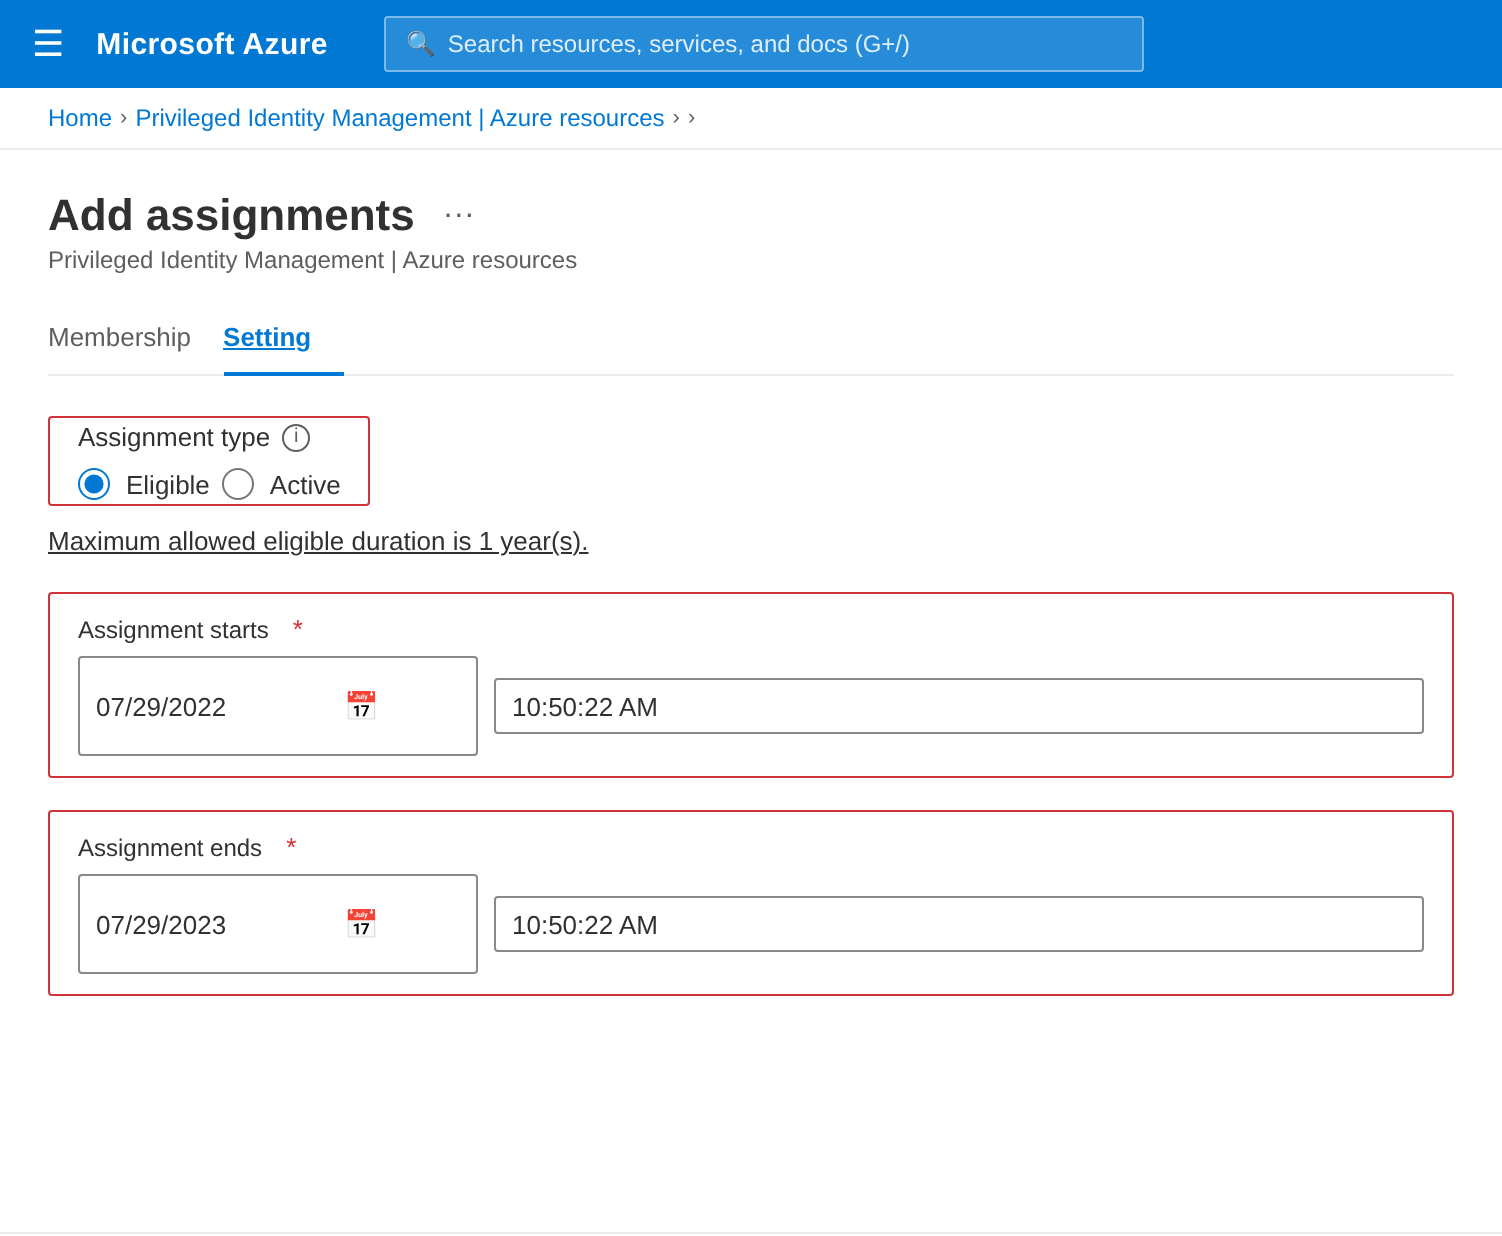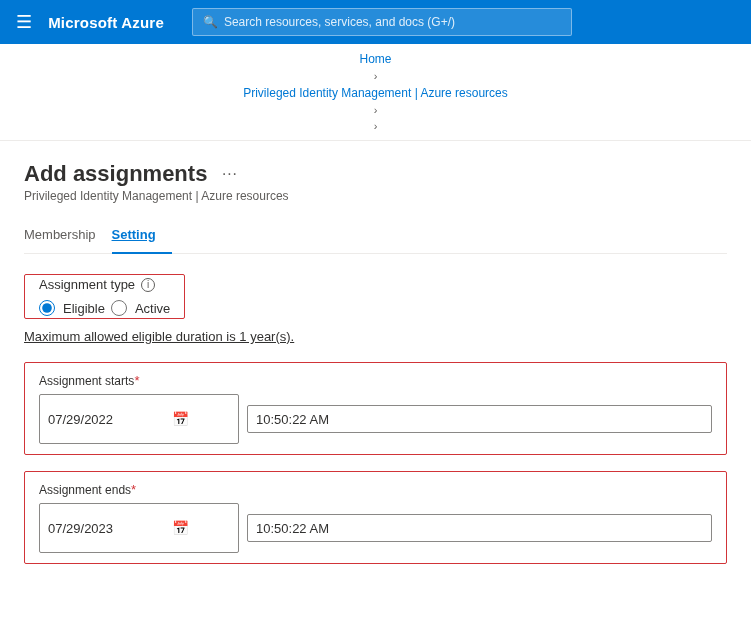--- a/index.html
+++ b/index.html
@@ -44,21 +44,20 @@
 
     
     .breadcrumb {
       background: #fff;
       padding: 8px 24px;
       display: flex;
       align-items: center;
       gap: 4px;
       font-size: 12px;
       border-bottom: 1px solid #edebe9;
-      flex-direction: column;
     }
     .breadcrumb a { color: #0078d4; text-decoration: none; cursor: pointer; }
     .breadcrumb-sep { color: #605e5c; font-size: 11px; }
 
     
     .main-content {
       background: #fff;
       padding: 20px 24px 0 24px;
       min-height: calc(618px - 44px - 33px);
     }
@@ -171,21 +170,21 @@
       border-radius: 2px;
       padding: 10px 14px;
       margin-bottom: 16px;
     }
     .field-label {
       font-size: 12px;
       color: #323130;
       margin-bottom: 6px;
       display: flex;
       align-items: center;
-      gap: 0;
+      gap: 12px;
     }
     .required-star { color: #d13438; font-size: 13px; }
     .field-row { display: flex; gap: 8px; align-items: center; }
     .date-input-wrapper {
       display: flex;
       align-items: center;
       border: 1px solid #8a8886;
       border-radius: 2px;
       background: #fff;
       padding: 0 8px;

